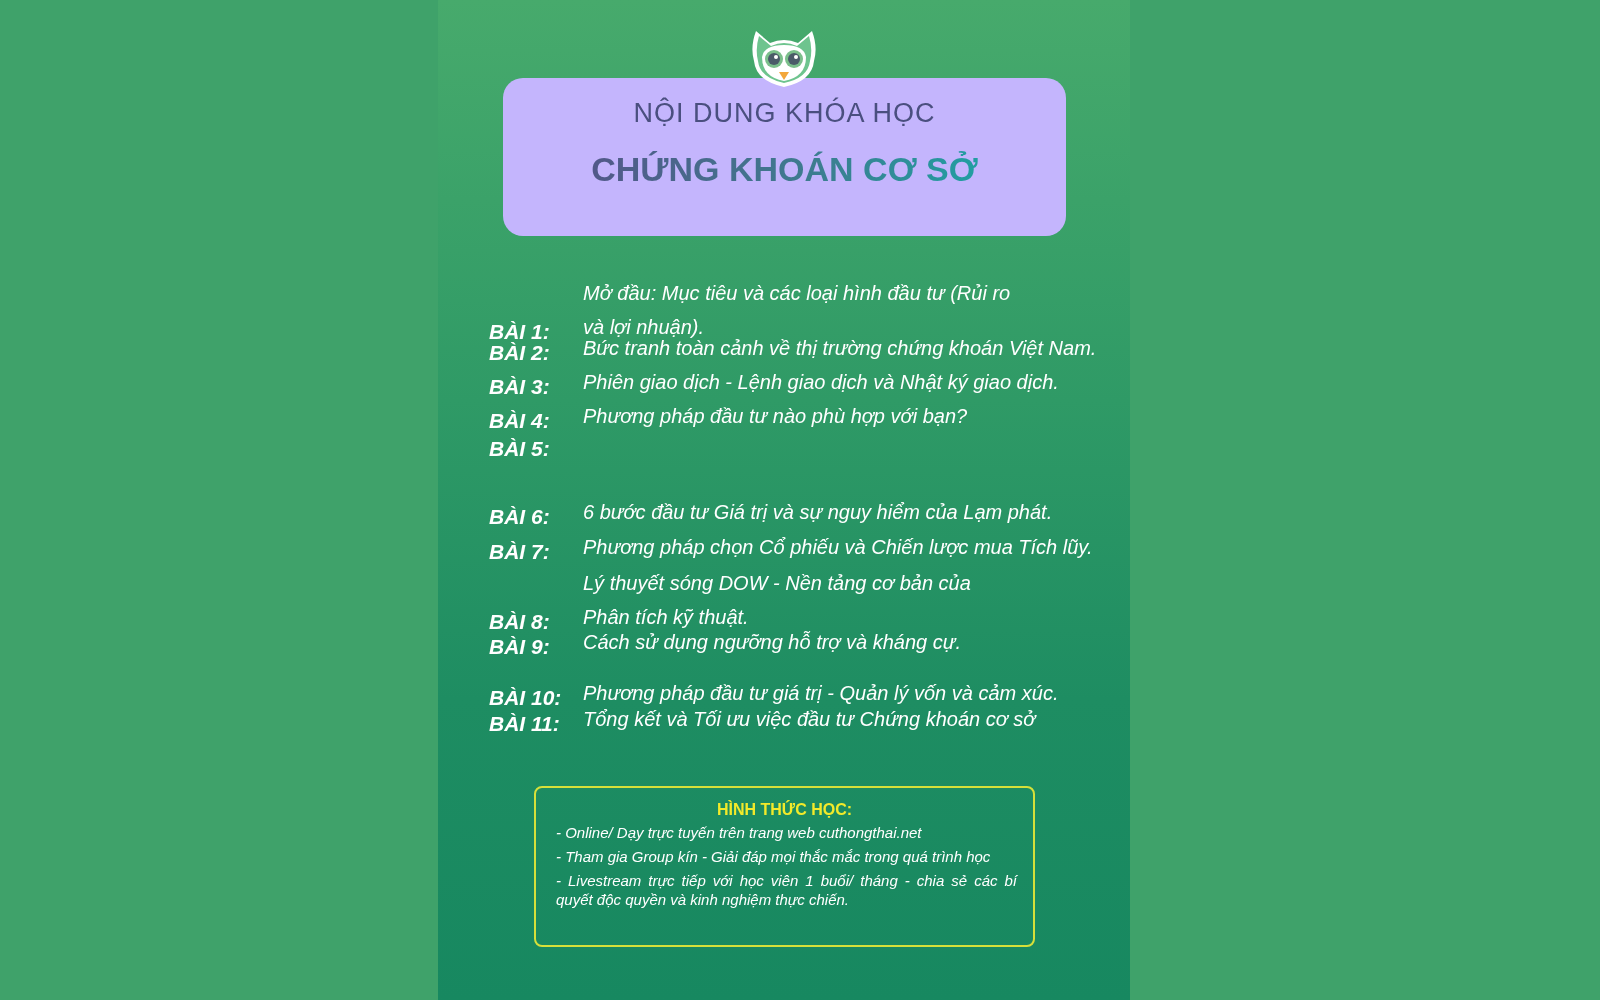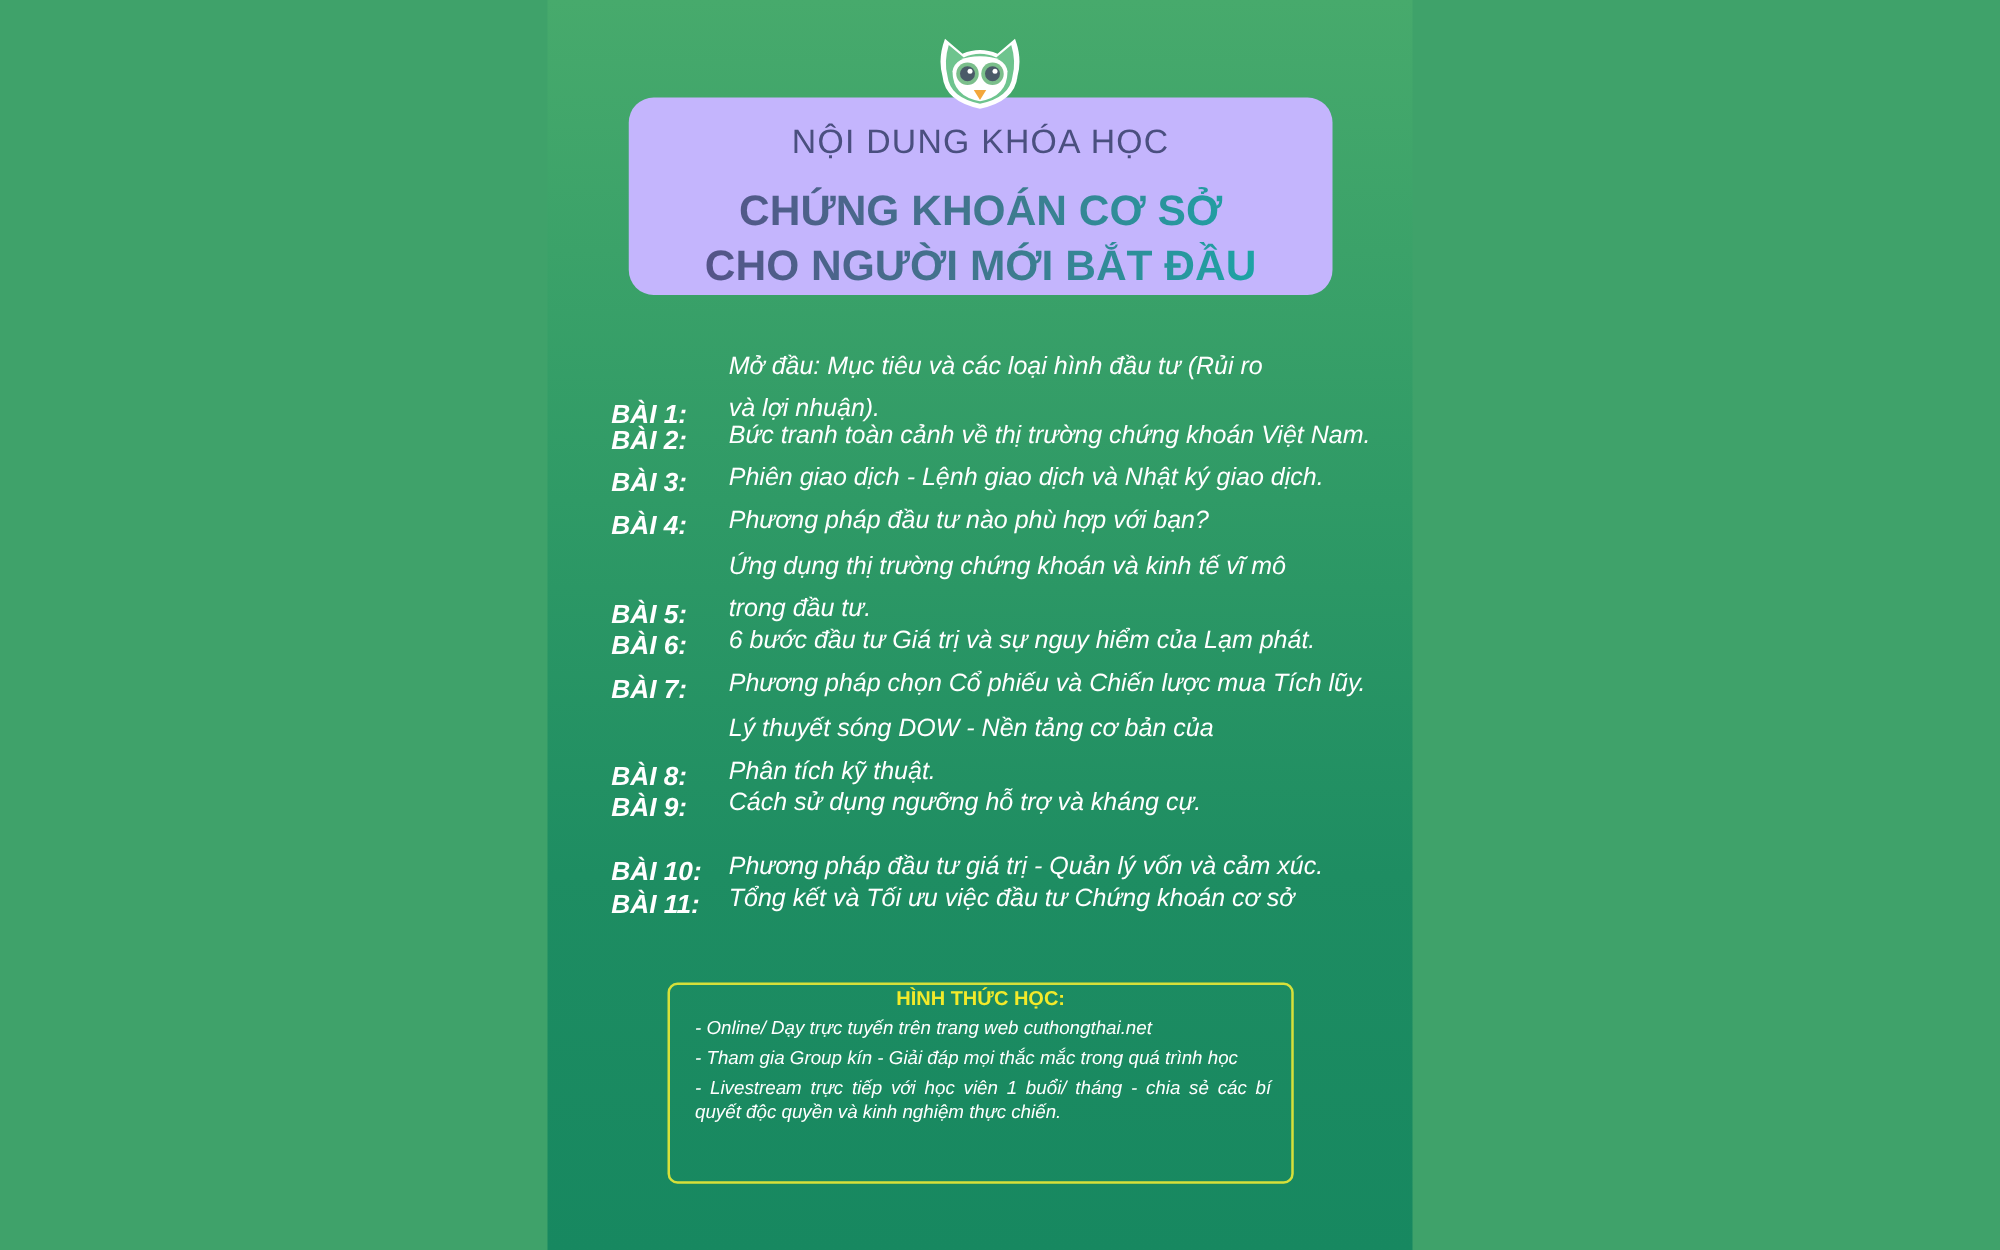--- a/index.html
+++ b/index.html
@@ -45,21 +45,21 @@
   }
   .lesson-text {
     font-size: 20px; line-height: 34px; width: 520px; font-style: italic;
   }
   .format-box {
     position: absolute; left: 534px; top: 786px; width: 497px; height: 157px;
     border: 2px solid #d6e03a; border-radius: 8px;
   }
   .format-title {
     text-align: center; color: #f2ea2a; font-weight: bold; font-size: 16px;
-    margin-top: 3px;
+    margin-top: 13px;
   }
   .format-list { margin: 4px 16px 0 20px; }
   .format-item {
     color: #ffffff; font-style: italic; font-size: 15px; line-height: 19px;
     margin-bottom: 5px; text-align: justify;
   }
 </style>
 </head>
 <body>
 
@@ -74,21 +74,20 @@
   <circle cx="24" cy="32" r="6" fill="#4a5a68"></circle>
   <circle cx="44" cy="32" r="6" fill="#4a5a68"></circle>
   <circle cx="26" cy="30" r="2" fill="#ffffff"></circle>
   <circle cx="46" cy="30" r="2" fill="#ffffff"></circle>
   <path d="M29 45 L39 45 L34 53 Z" fill="#f3a73b"></path>
 </svg>
 
 <div class="title-box">
   <div class="title-sub">NỘI DUNG KHÓA HỌC</div>
   <div class="title-main l1">CHỨNG KHOÁN CƠ SỞ</div>
-  <div class="title-main">CHO NGƯỜI MỚI BẮT ĐẦU</div>
 </div>
 
 <div class="lessons">
   <div class="lesson" style="top:0px">
     <span class="lesson-num">BÀI 1:</span>
     <span class="lesson-text" style="width:440px">Mở đầu: Mục tiêu và các loại hình đầu tư (Rủi ro và lợi nhuận).</span>
   </div>
   <div class="lesson" style="top:55px">
     <span class="lesson-num">BÀI 2:</span>
     <span class="lesson-text">Bức tranh toàn cảnh về thị trường chứng khoán Việt Nam.</span>
@@ -96,21 +95,20 @@
   <div class="lesson" style="top:89px">
     <span class="lesson-num">BÀI 3:</span>
     <span class="lesson-text">Phiên giao dịch - Lệnh giao dịch và Nhật ký giao dịch.</span>
   </div>
   <div class="lesson" style="top:123px">
     <span class="lesson-num">BÀI 4:</span>
     <span class="lesson-text">Phương pháp đầu tư nào phù hợp với bạn?</span>
   </div>
   <div class="lesson" style="top:160px">
     <span class="lesson-num">BÀI 5:</span>
-    <span class="lesson-text" style="width:450px">Ứng dụng thị trường chứng khoán và kinh tế vĩ mô trong đầu tư.</span>
   </div>
   <div class="lesson" style="top:219px">
     <span class="lesson-num">BÀI 6:</span>
     <span class="lesson-text">6 bước đầu tư Giá trị và sự nguy hiểm của Lạm phát.</span>
   </div>
   <div class="lesson" style="top:254px">
     <span class="lesson-num">BÀI 7:</span>
     <span class="lesson-text">Phương pháp chọn Cổ phiếu và Chiến lược mua Tích lũy.</span>
   </div>
   <div class="lesson" style="top:290px">

